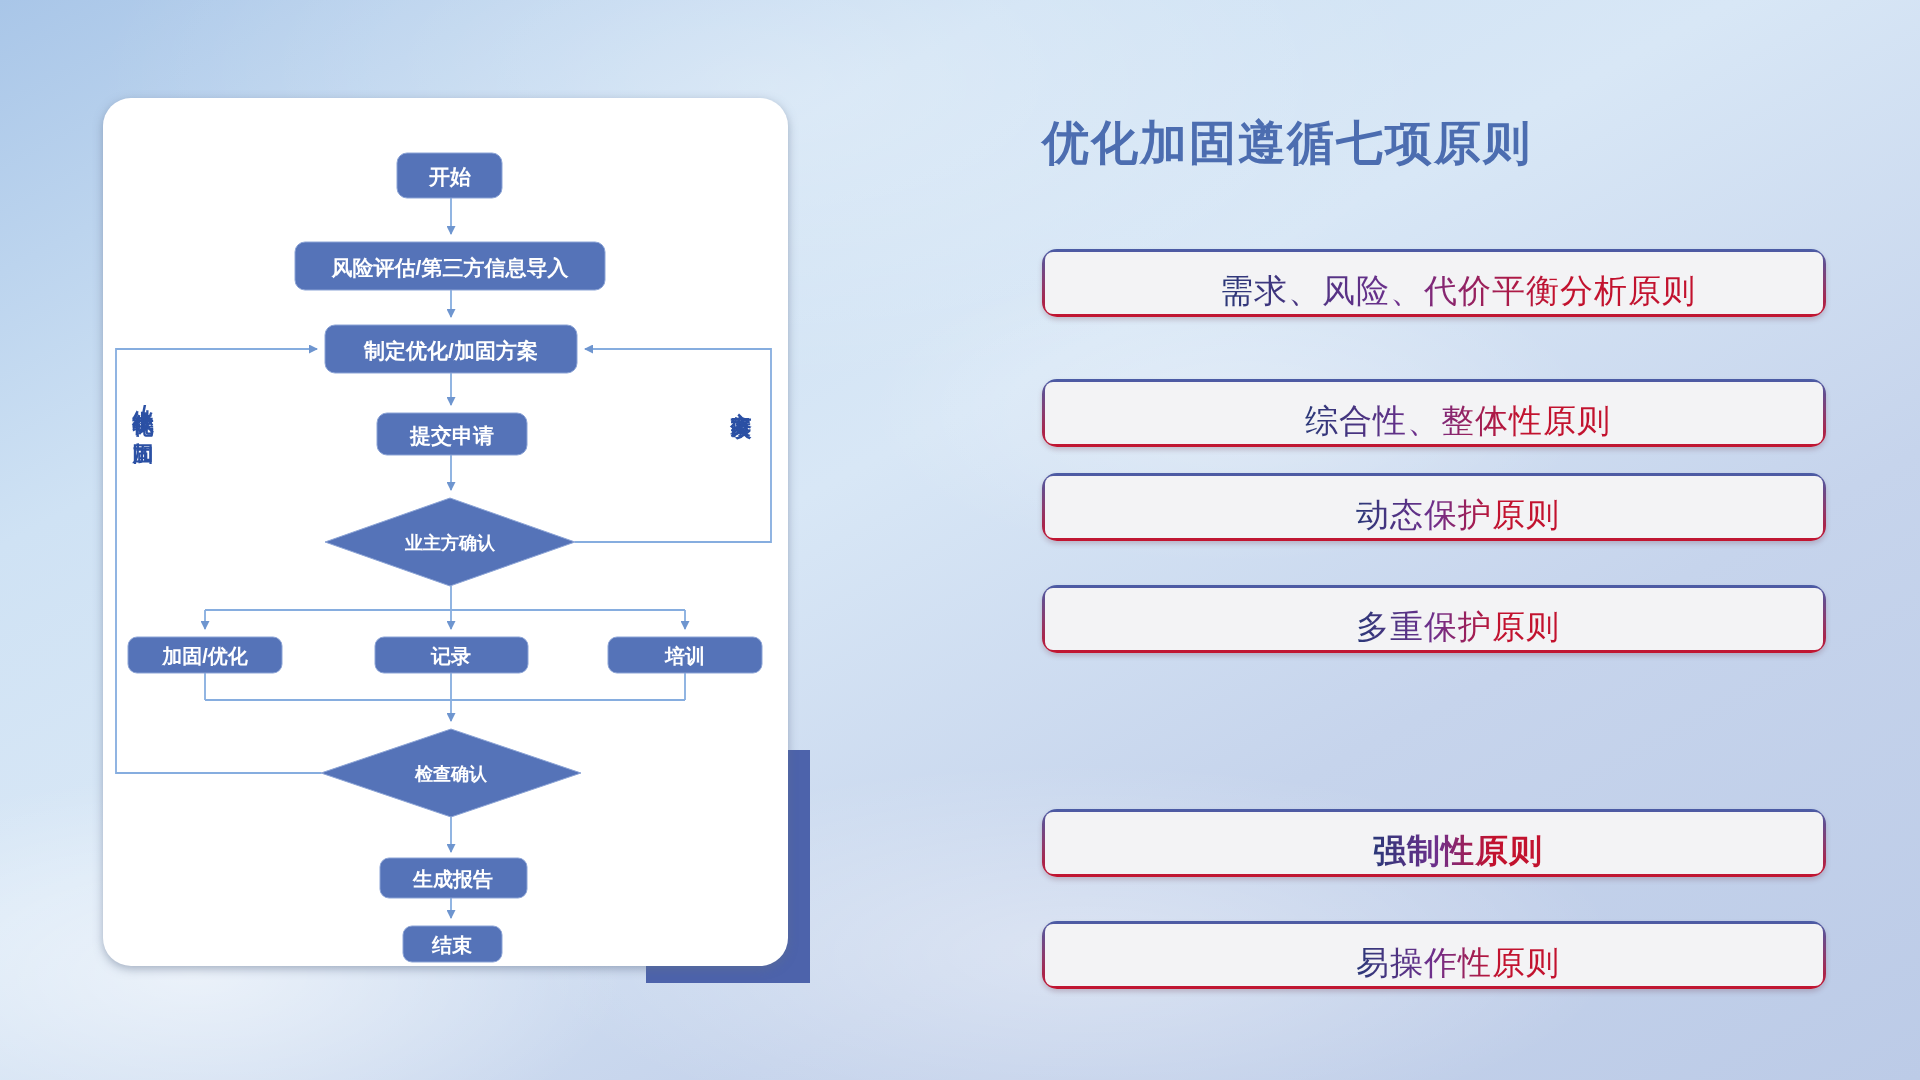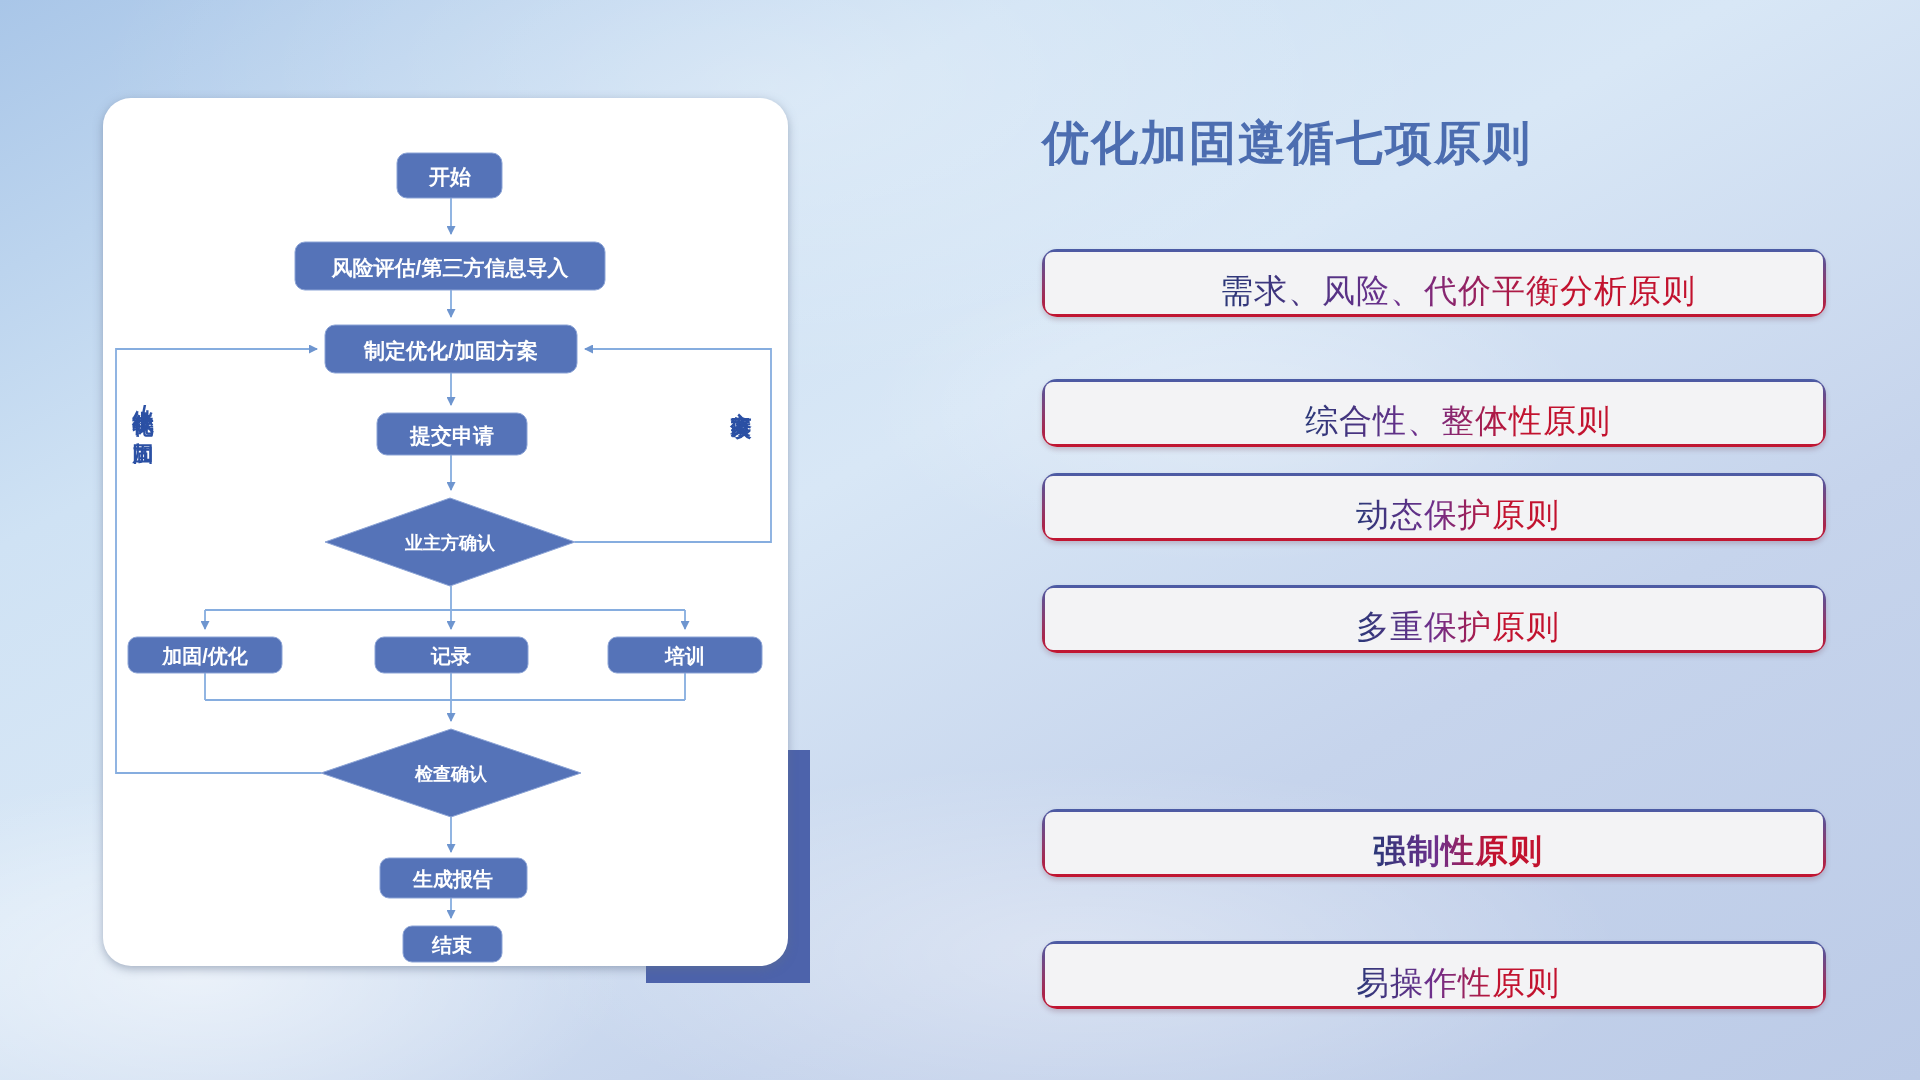--- a/index.html
+++ b/index.html
@@ -60,21 +60,21 @@
     border-radius:8px;background:#f3f3f5;
     display:flex;align-items:flex-end;justify-content:center;padding-left:48px;
   }
   .principle-text{
     font-size:33px;letter-spacing:1px;
     background:linear-gradient(90deg,#2a3878 0%,#6f2f8c 38%,#c2122e 70%,#c2122e 100%);
     -webkit-background-clip:text;background-clip:text;
     -webkit-text-fill-color:transparent;color:transparent;
   }
   .p1{top:249px;} .p2{top:361px;margin-top:18px;} .p3{top:473px;} .p4{top:585px;}
-  .p5{top:697px;} .p6{top:809px;font-weight:bold;} .p7{top:921px;margin-top:20px;}
+  .p5{top:697px;} .p6{top:809px;font-weight:bold;} .p7{top:921px;}
 </style>
 </head>
 <body>
 
 <div class="slide">
 
   <div class="deco-rect"></div>
 
   <div class="flow-card">
     <svg width="685" height="868" viewBox="0 0 685 868">

